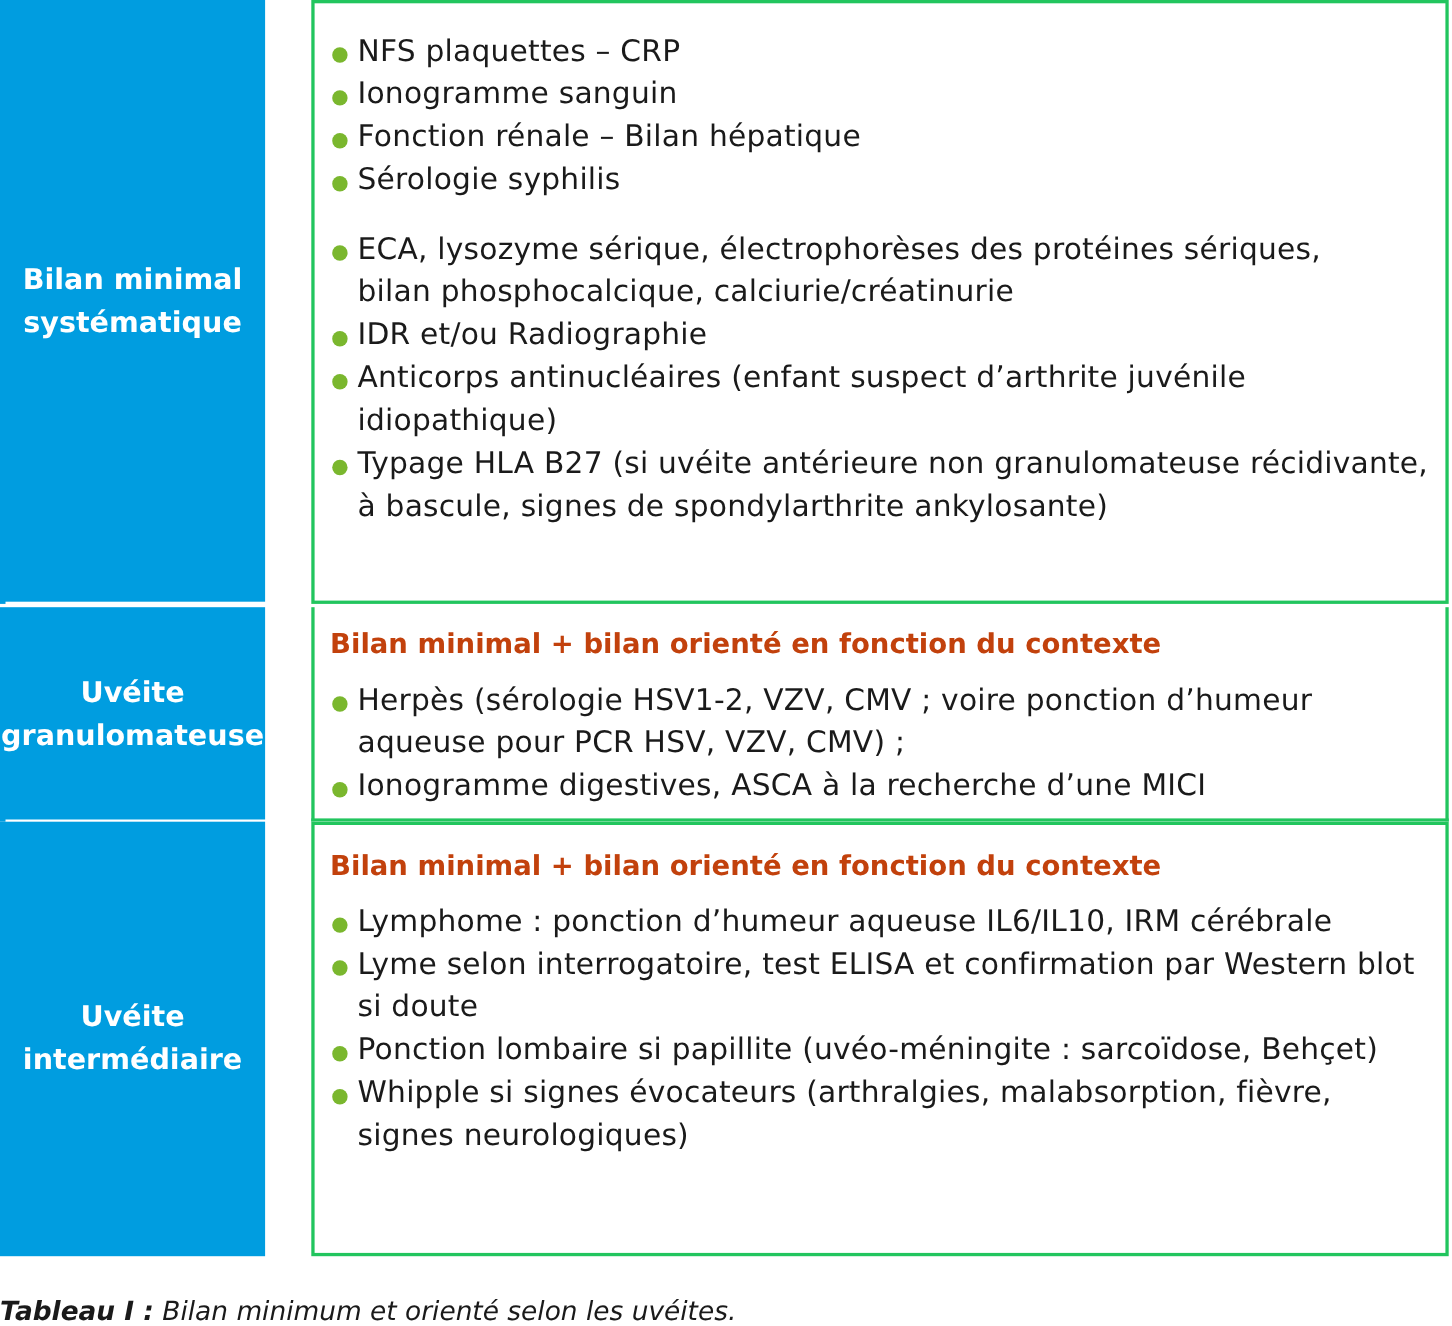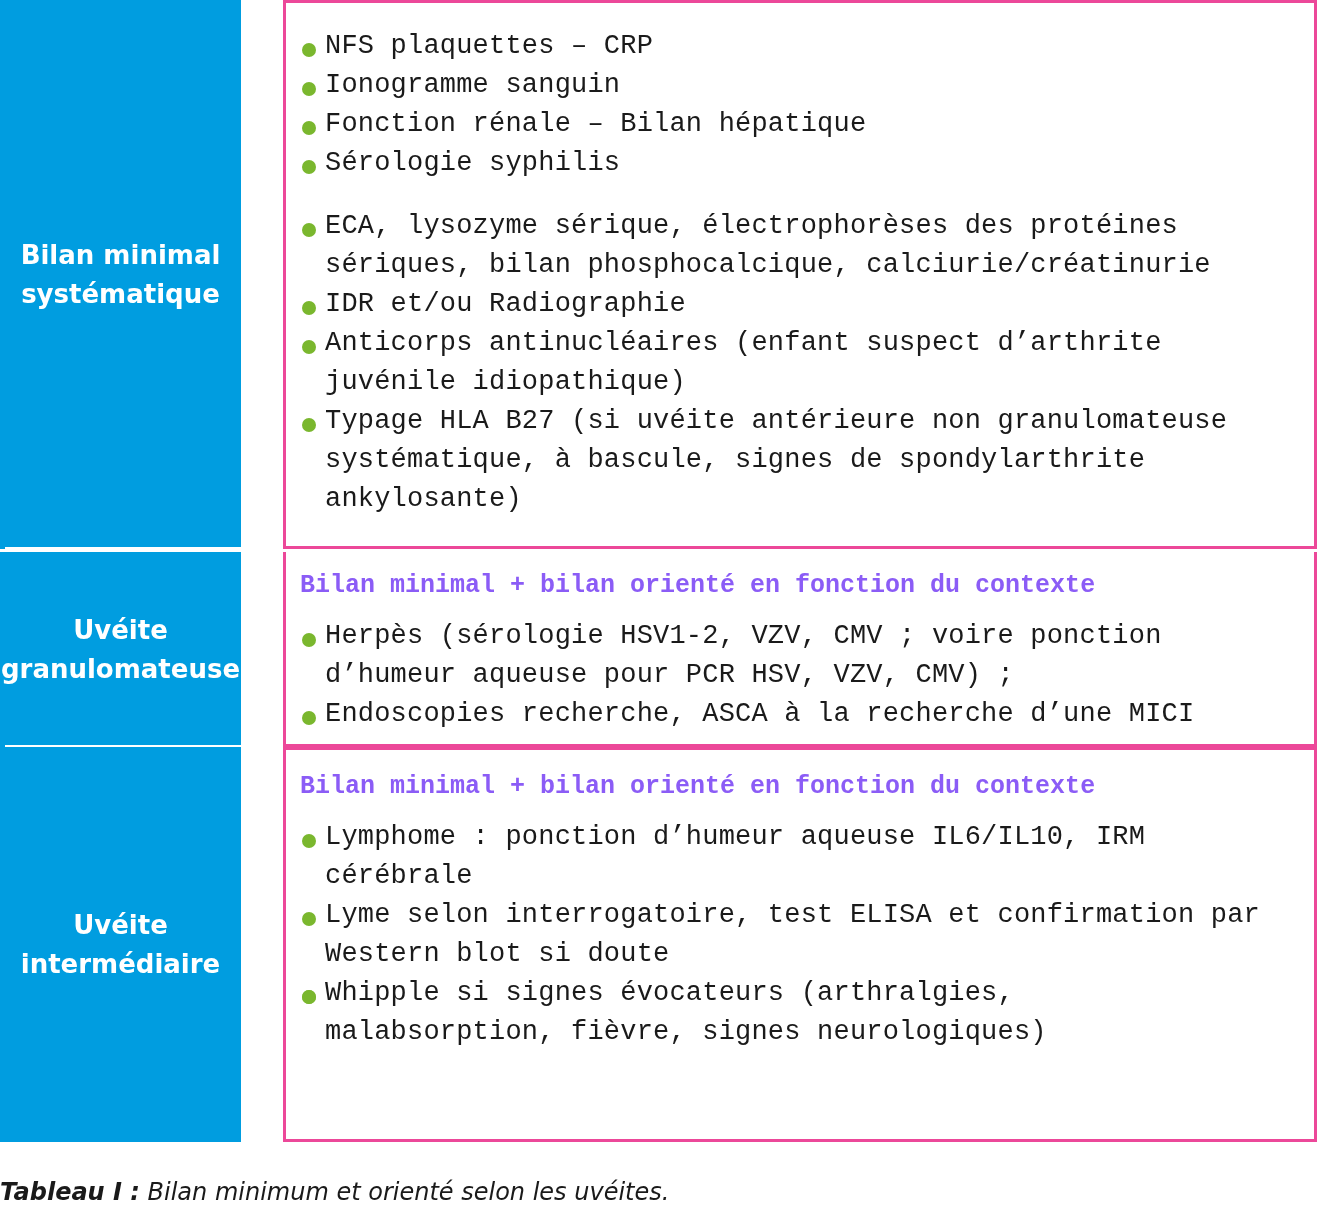--- a/index.html
+++ b/index.html
@@ -5,24 +5,24 @@
   html, body { margin: 0; padding: 0; background: #ffffff; }
   body { width: 1320px; height: 1205px; position: relative; overflow: hidden;
          font-family: "DejaVu Sans", sans-serif; color: #1a1a1a; }
   .table { position: absolute; left: 0; top: 0; width: 1320px; }
   .row { position: absolute; left: 0; width: 1320px; }
   .left { position: absolute; left: 0; top: 0; bottom: 0; width: 241px; background: #009de0;
           display: flex; align-items: center; justify-content: center; }
   .left-label { color: #ffffff; font-weight: bold; font-size: 26px; line-height: 39px;
                 text-align: center; white-space: pre-line; }
   .right { position: absolute; left: 283px; right: 3px; top: 0; bottom: 0;
-           background: #ffffff; border: 3px solid #ec4899; box-sizing: border-box; font-family: Liberation Mono, monospace; }
+           background: #ffffff; border: 3px solid #22c55e; box-sizing: border-box; }
   .sep-white { position: absolute; left: 5px; width: 274px; height: 4px; background: #ffffff; }
   .content { position: absolute; left: 14px; top: 0; right: 10px; }
-  .heading { font-weight: bold; font-size: 25px; line-height: 39px; color: #8b5cf6; }
+  .heading { font-weight: bold; font-size: 25px; line-height: 39px; color: #c2410c; }
   .item { position: relative; padding-left: 25px; font-size: 27px; line-height: 39px;
           letter-spacing: 0.2px; }
   .bullet { position: absolute; left: 2px; top: 16px; width: 14px; height: 14px;
             border-radius: 50%; background: #7ab72e; }
   .caption { position: absolute; left: 0; top: 1178px; font-size: 24px; color: #1a1a1a; font-style: italic; }
   .caption b { font-weight: bold; }
 </style>
 </head>
 <body>
 
@@ -35,52 +35,52 @@
     </div>
     <div class="right">
       <div class="content" style="top:24px;">
         <div class="item"><span class="bullet"></span><span>NFS plaquettes – CRP</span></div>
         <div class="item"><span class="bullet"></span><span>Ionogramme sanguin</span></div>
         <div class="item"><span class="bullet"></span><span>Fonction rénale – Bilan hépatique</span></div>
         <div class="item"><span class="bullet"></span><span>Sérologie syphilis</span></div>
         <div class="item" style="width:900px;margin-top:24px;"><span class="bullet"></span><span>ECA, lysozyme sérique, électrophorèses des protéines sériques, bilan phosphocalcique, calciurie/créatinurie</span></div>
         <div class="item"><span class="bullet"></span><span>IDR et/ou Radiographie</span></div>
         <div class="item" style="width:880px;"><span class="bullet"></span><span>Anticorps antinucléaires (enfant suspect d’arthrite juvénile idiopathique)</span></div>
-        <div class="item"><span class="bullet"></span><span>Typage HLA B27 (si uvéite antérieure non granulomateuse systématique, à bascule, signes de spondylarthrite ankylosante)</span></div>
+        <div class="item"><span class="bullet"></span><span>Typage HLA B27 (si uvéite antérieure non granulomateuse récidivante, à bascule, signes de spondylarthrite ankylosante)</span></div>
       </div>
     </div>
   </div>
   <div class="sep-white" style="top:547px;"></div>
 
   <div class="row" style="top:552px; height:195px;">
     <div class="left">
       <div class="left-label">Uvéite
 granulomateuse</div>
     </div>
     <div class="right" style="border-top-width:0;">
       <div class="content" style="top:14px;">
         <div class="heading" style="margin-bottom:12px;">Bilan minimal + bilan orienté en fonction du contexte</div>
         <div class="item" style="width:900px;"><span class="bullet"></span><span>Herpès (sérologie HSV1-2, VZV, CMV ; voire ponction d’humeur aqueuse pour PCR HSV, VZV, CMV) ;</span></div>
-        <div class="item"><span class="bullet"></span><span>Endoscopies recherche, ASCA à la recherche d’une MICI</span></div>
+        <div class="item"><span class="bullet"></span><span>Ionogramme digestives, ASCA à la recherche d’une MICI</span></div>
       </div>
     </div>
   </div>
   <div class="sep-white" style="top:745px;"></div>
 
   <div class="row" style="top:747px; height:395px;">
     <div class="left">
       <div class="left-label">Uvéite
 intermédiaire</div>
     </div>
     <div class="right">
       <div class="content" style="top:17px;">
         <div class="heading" style="margin-bottom:12px;">Bilan minimal + bilan orienté en fonction du contexte</div>
         <div class="item"><span class="bullet"></span><span>Lymphome : ponction d’humeur aqueuse IL6/IL10, IRM cérébrale</span></div>
         <div class="item"><span class="bullet"></span><span>Lyme selon interrogatoire, test ELISA et confirmation par Western blot si doute</span></div>
-        <div class="item"><span class="bullet"></span></div>
+        <div class="item"><span class="bullet"></span><span>Ponction lombaire si papillite (uvéo-méningite : sarcoïdose, Behçet)</span></div>
         <div class="item" style="width:920px;"><span class="bullet"></span><span>Whipple si signes évocateurs (arthralgies, malabsorption, fièvre, signes neurologiques)</span></div>
       </div>
     </div>
   </div>
 </div>
 
 <div class="caption">
   <b>Tableau I :</b><span> Bilan minimum et orienté selon les uvéites.</span>
 </div>
 

